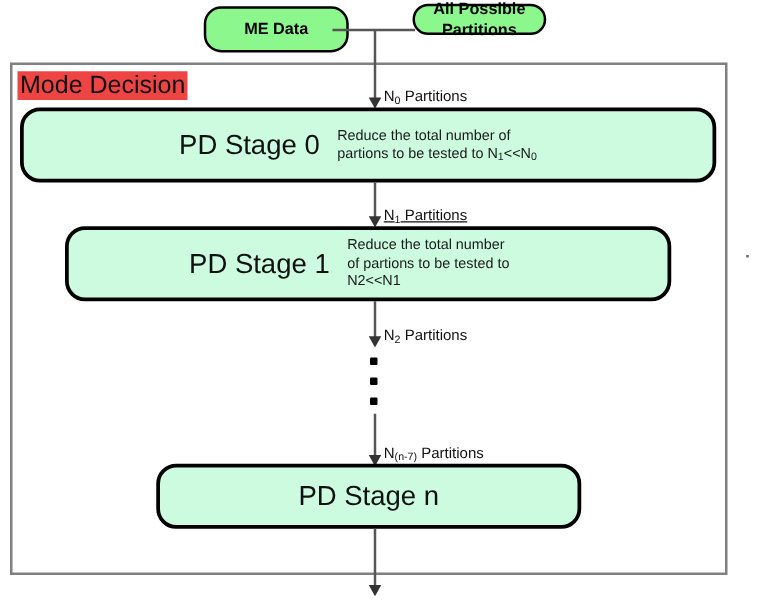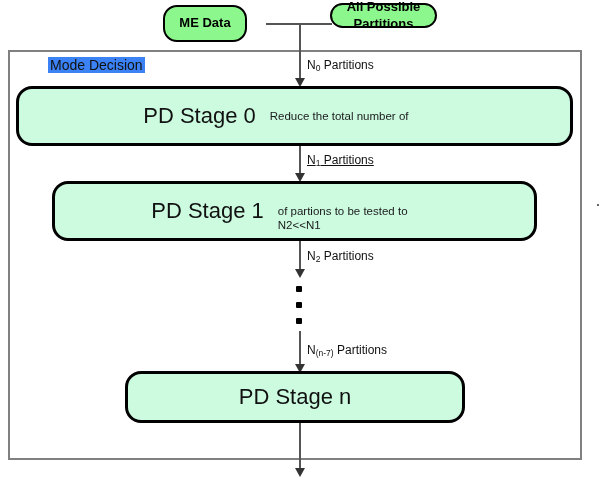--- a/index.html
+++ b/index.html
@@ -59,25 +59,24 @@
     box-sizing: border-box;
   }
 
   
   #mode-decision-box {
     border: 2px solid #808080;
     box-sizing: border-box;
     background: transparent;
   }
   #mode-decision-label {
-    font-size: 14px;
+    font-size: 20px;
     color: #111111;
-    background: #3b82f6;
+    background: #ef4444;
     padding: 0 2px;
-    margin-left: 34px;
   }
 
   
   .vline {
     background: #555555;
     width: 2px;
   }
   .hline {
     background: #555555;
     height: 2px;
@@ -86,20 +85,21 @@
     width: 0;
     height: 0;
     border-left: 5px solid transparent;
     border-right: 5px solid transparent;
     border-top: 9px solid #333333;
   }
   .edge-label {
     font-size: 12px;
     color: #111111;
     white-space: nowrap;
+    margin-top: 12px;
   }
   .edge-label sub {
     font-size: 8.5px;
     vertical-align: baseline;
     position: relative;
     top: 2px;
   }
   .dot {
     width: 6px;
     height: 6px;
@@ -119,21 +119,21 @@
   }
 </style>
 </head>
 <body>
 
 <div id="canvas">
 
   <div id="mode-decision-box" class="abs" style="left:8px; top:50px; width:574px; height:410px;"></div>
   <div id="mode-decision-label" class="abs" style="left:14px; top:57px;">Mode Decision</div>
 
-  <div class="src-box abs" style="left:163px; top:5px; width:84px; height:37px;">
+  <div class="src-box abs" style="left:163px; top:5px; width:116px; height:37px;">
     <span>ME Data</span>
   </div>
 
   <div class="src-box abs" style="left:330px; top:3px; width:107px; height:25px;">
     <span>
       <span>All Possible</span><br>
       <span>Partitions</span>
     </span>
   </div>
 
@@ -143,35 +143,36 @@
   <div class="arrowhead abs" style="left:295px; top:78px;"></div>
   <div class="edge-label abs" style="left:307px; top:58px;">
     <span>N</span><sub>0</sub><span> Partitions</span>
   </div>
 
   <div class="stage-box" style="left:16px; top:86px; width:557px; height:60px;">
     <div style="display:flex; align-items:center; gap:14px;">
       <div class="stage-title">PD Stage 0</div>
       <div class="stage-note" style="width:176px;">
         <span>Reduce the total number of</span><br>
+        <span><span>partions to be tested to N</span><span class="note-sub">1</span><span>&lt;&lt;N</span><span class="note-sub">0</span></span>
       </div>
     </div>
   </div>
 
   <div class="vline abs" style="left:299px; top:146px; height:30px;"></div>
   <div class="arrowhead abs" style="left:295px; top:173px;"></div>
   <div class="edge-label abs" style="left:307px; top:153px;text-decoration:underline;">
     <span>N</span><sub>1</sub><span> Partitions</span>
   </div>
 
   <div class="stage-box" style="left:52px; top:181px; width:485px; height:60px;justify-content:center;">
     <div style="display:flex; align-items:center; gap:14px;">
       <div class="stage-title">PD Stage 1</div>
       <div class="stage-note" style="width:160px;">
-        <br>
+        <span>Reduce the total number</span><br>
         <span>of partions to be tested to</span><br>
         <span>N2&lt;&lt;N1</span>
       </div>
     </div>
   </div>
 
   <div class="vline abs" style="left:299px; top:241px; height:32px;"></div>
   <div class="arrowhead abs" style="left:295px; top:269px;"></div>
   <div class="edge-label abs" style="left:307px; top:249px;">
     <span>N</span><sub>2</sub><span> Partitions</span>

